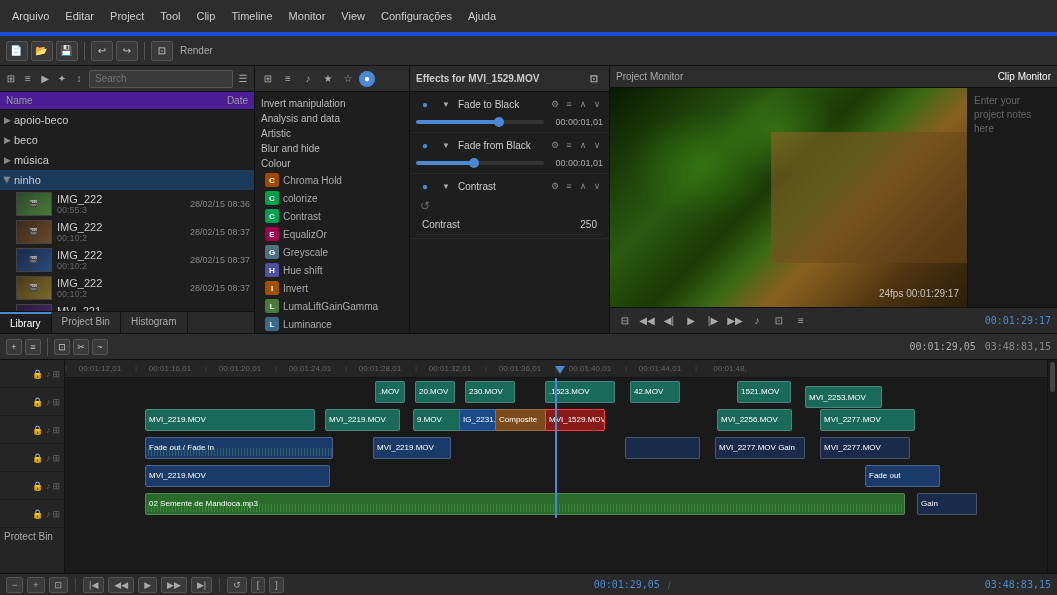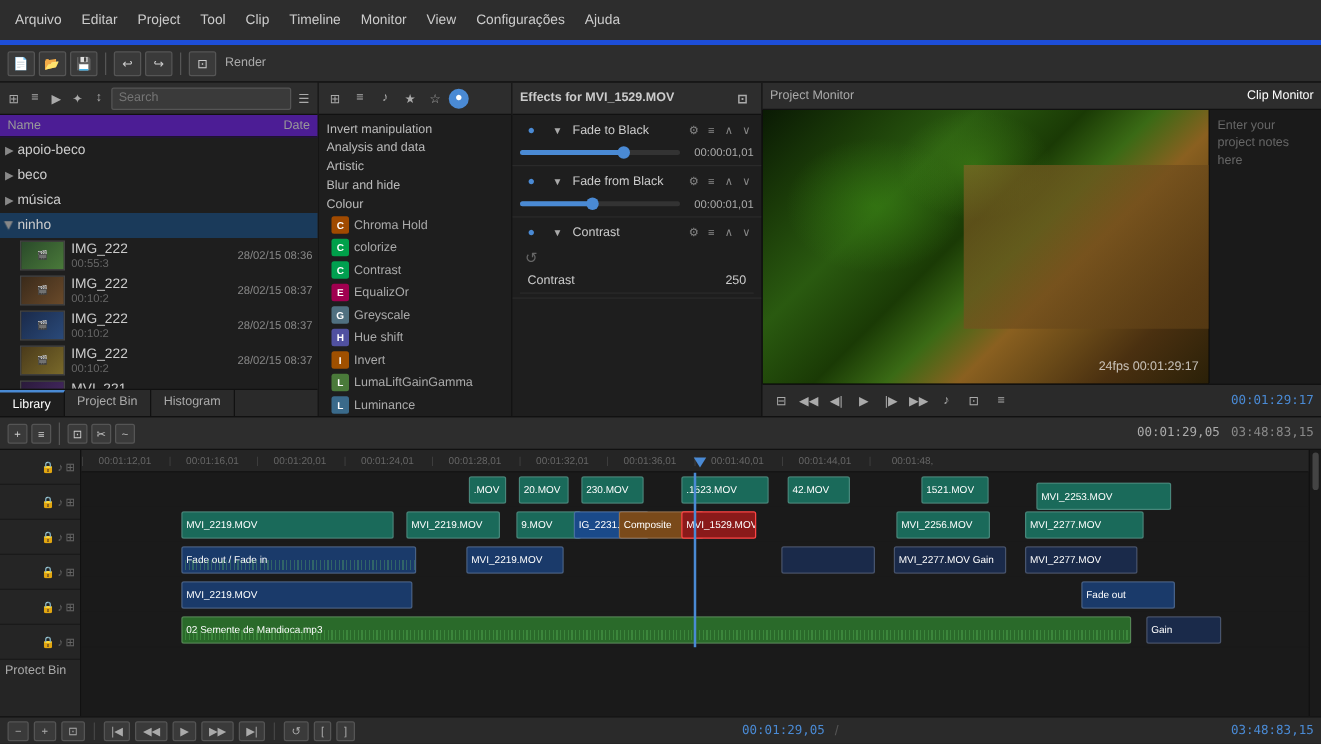--- a/index.html
+++ b/index.html
@@ -947,21 +947,21 @@
 
         <div style="position:absolute;left:490px;top:0;bottom:0;width:2px;background:#4a8ad4;z-index:10;pointer-events:none;"></div>
 
         <div class="track-row">
           <div class="track-clip clip-teal" style="left:480px;width:70px;">.1523.MOV</div>
           <div class="track-clip clip-teal" style="left:565px;width:50px;">42.MOV</div>
           <div class="track-clip clip-teal" style="left:310px;width:30px;">.MOV</div>
           <div class="track-clip clip-teal" style="left:350px;width:40px;">20.MOV</div>
           <div class="track-clip clip-teal" style="left:400px;width:50px;">230.MOV</div>
           <div class="track-clip clip-teal" style="left:672px;width:54px;">1521.MOV</div>
-          <div class="track-clip clip-teal" style="left:764px;width:108px;margin-top:11px;">MVI_2253.MOV</div>
+          <div class="track-clip clip-teal" style="left:740px;width:77px;margin-top:11px;">MVI_2253.MOV</div>
         </div>
 
         <div class="track-row">
           <div class="track-clip clip-teal" style="left:80px;width:170px;">MVI_2219.MOV</div>
           <div class="track-clip clip-teal" style="left:260px;width:75px;">MVI_2219.MOV</div>
           <div class="track-clip clip-teal" style="left:348px;width:52px;">9.MOV</div>
           <div class="track-clip clip-blue" style="left:394px;width:60px;">IG_2231.JPG</div>
           <div class="track-clip clip-orange" style="left:430px;width:68px;">Composite</div>
           <div class="track-clip clip-red" style="left:480px;width:60px;">MVI_1529.MOV</div>
           <div class="track-clip clip-teal" style="left:652px;width:75px;">MVI_2256.MOV</div>

